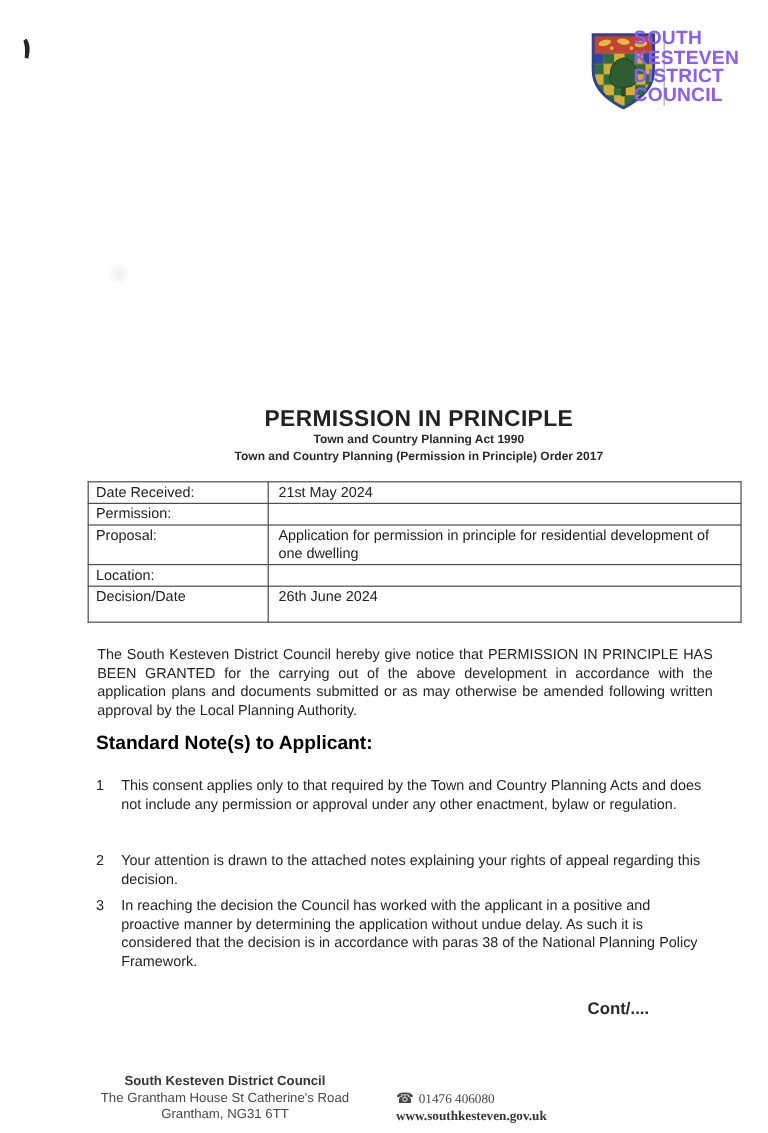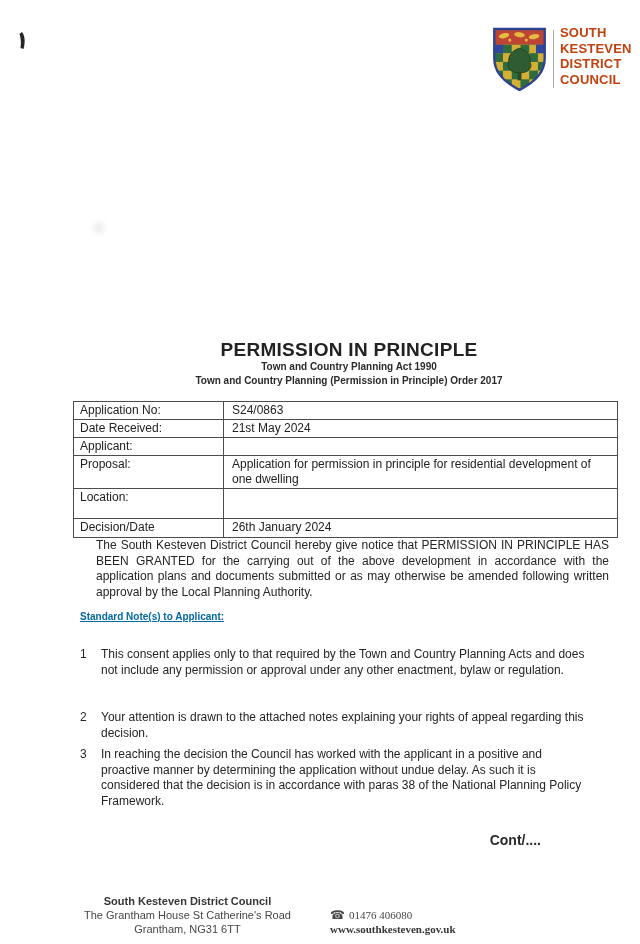--- a/index.html
+++ b/index.html
@@ -13,22 +13,22 @@
   
   .ink-mark{left:16px;top:30px;}
 
   
   .smudge{left:88px;top:220px;width:22px;height:16px;
     background:radial-gradient(circle,rgba(140,140,140,0.16),rgba(140,140,140,0) 70%);}
 
   
   .crest{left:492px;top:27px;}
   .crest-divider{left:553px;top:30px;width:1px;height:58px;background:#a9a9a9;}
-  .crest-text{left:560px;top:25px;font-size:13px;line-height:15.6px;
-    font-weight:600;color:#c2410c;letter-spacing:0.2px;}
+  .crest-text{left:528px;top:25px;font-size:16px;line-height:15.6px;
+    font-weight:600;color:#8b5cf6;letter-spacing:0.2px;}
 
   
   .title-block{left:49px;top:339px;width:600px;text-align:center;}
   .title-block h1{margin:0;font-size:19px;line-height:21px;font-weight:700;
     letter-spacing:0.3px;color:#222;}
   .subtitle{font-size:10px;line-height:12.5px;font-weight:700;color:#2a2a2a;margin-top:1px;}
 
   
   .details{left:73px;top:401px;width:545px;border-collapse:collapse;
     font-size:12px;color:#222;}
@@ -36,24 +36,24 @@
     line-height:15px;}
   .details td.lbl{width:139px;}
   .details td.val{padding-left:8px;}
   .details tr:nth-child(1) td{height:15px;}
   .details tr:nth-child(2) td{height:15px;}
   .details tr:nth-child(3) td{height:15px;}
   .details tr:nth-child(5) td{height:27px;}
   .details tr:nth-child(6) td{height:16px;}
 
   
-  .notice{left:96px;top:538px;width:513px;font-size:12px;line-height:15.7px;
+  .notice{left:81px;top:538px;width:513px;font-size:12px;line-height:15.7px;
     text-align:justify;color:#252525;}
-  .notes-heading{left:80px;top:611px;font-size:10px;font-weight:700;
-    text-decoration:underline;color:#0369a1;}
+  .notes-heading{left:80px;top:611px;font-size:16px;font-weight:700;
+    color:#000000;}
   .note{left:80px;width:513px;display:flex;font-size:12px;line-height:15.5px;color:#252525;}
   .note .num{width:21px;flex:0 0 21px;}
   .note .txt{flex:1;}
   .note-1{top:647px;}
   .note-2{top:710px;}
   .note-3{top:747px;}
   .cont{left:80px;top:832px;width:513px;text-align:right;padding-right:52px;
     box-sizing:border-box;font-size:14px;font-weight:700;color:#2a2a2a;}
 
   
@@ -114,42 +114,38 @@
 
 <div class="abs title-block">
   <h1>PERMISSION IN PRINCIPLE</h1>
   <div class="subtitle">Town and Country Planning Act 1990</div>
   <div class="subtitle">Town and Country Planning (Permission in Principle) Order 2017</div>
 </div>
 
 <table class="abs details">
   <tbody>
     <tr>
-      <td class="lbl">Application No:</td>
-      <td class="val">S24/0863</td>
-    </tr>
-    <tr>
       <td class="lbl">Date Received:</td>
       <td class="val">21st May 2024</td>
     </tr>
     <tr>
-      <td class="lbl">Applicant:</td>
+      <td class="lbl">Permission:</td>
       <td class="val"></td>
     </tr>
     <tr>
       <td class="lbl">Proposal:</td>
       <td class="val">Application for permission in principle for residential development of one dwelling</td>
     </tr>
     <tr>
       <td class="lbl">Location:</td>
       <td class="val"></td>
     </tr>
     <tr>
       <td class="lbl">Decision/Date</td>
-      <td class="val">26th January 2024</td>
+      <td class="val">26th June 2024</td>
     </tr>
   </tbody>
 </table>
 
 <p class="abs notice" style="margin:0">The South Kesteven District Council hereby give notice that PERMISSION IN PRINCIPLE HAS BEEN GRANTED for the carrying out of the above development in accordance with the application plans and documents submitted or as may otherwise be amended following written approval by the Local Planning Authority.</p>
 
 <div class="abs notes-heading">Standard Note(s) to Applicant:</div>
 
 <div class="abs note note-1">
   <span class="num">1</span>

